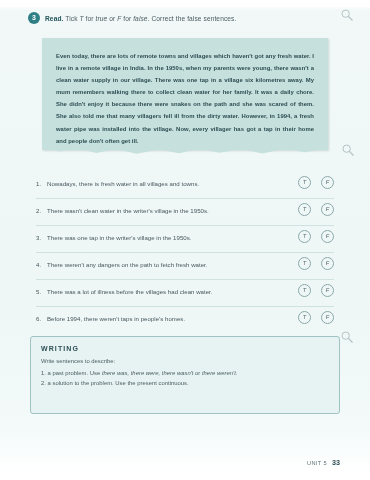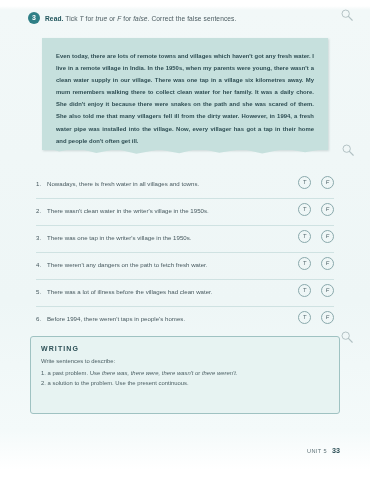--- a/index.html
+++ b/index.html
@@ -219,21 +219,21 @@
     color: #4d6166;
     line-height: 10px;
     white-space: nowrap;
   }
   .writing-item i { font-style: italic; }
 
   
   .footer {
     position: absolute;
     right: 30px;
-    top: 446px;
+    top: 458px;
     display: flex;
     align-items: center;
     gap: 5px;
   }
   .footer-unit {
     font-size: 5.6px;
     color: #5d7075;
     letter-spacing: 0.4px;
   }
   .footer-page {

